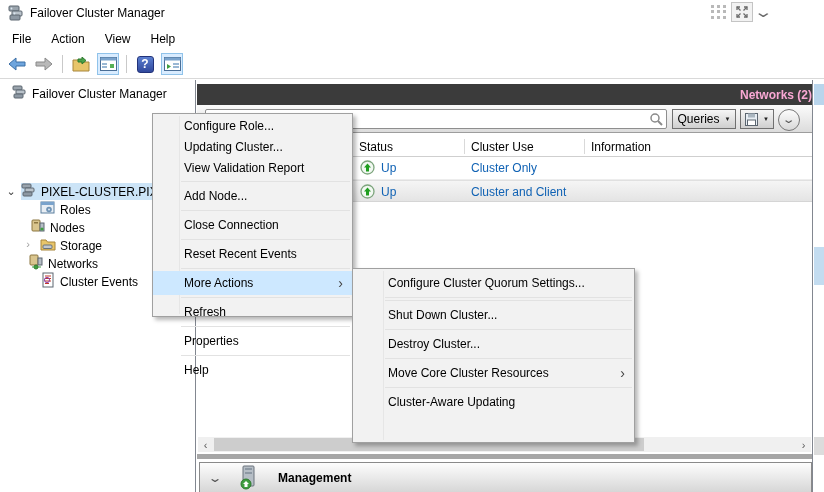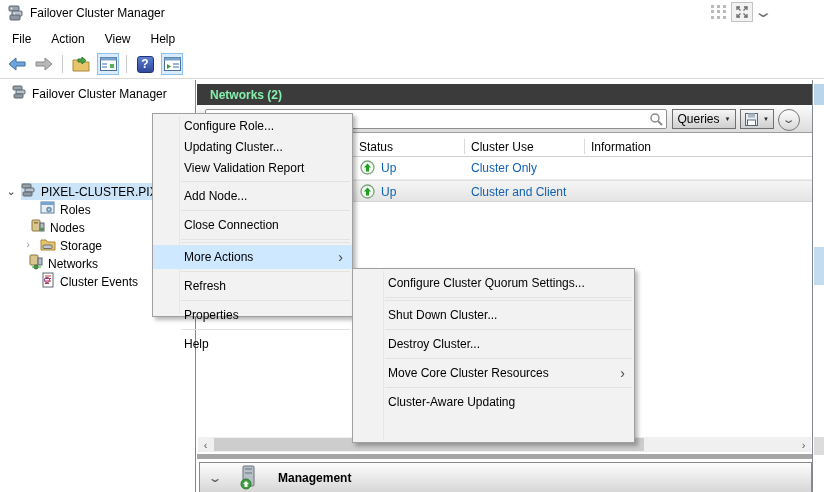--- a/index.html
+++ b/index.html
@@ -31,22 +31,22 @@
   
   .tree-panel{left:0;top:80px;width:196px;height:412px;background:#fff;border-right:1px solid #828790;box-sizing:border-box;}
   .tree-row{position:absolute;height:17px;display:flex;align-items:center;gap:4px;white-space:nowrap;}
   .tree-row .lbl{padding-top:1px;}
   .sel-row{background:#cce4f7;}
   .chev{color:#3c3c3c;font-size:11px;width:10px;text-align:center;}
   .chev.c{color:#a0a0a0;}
 
   
   .center{left:197px;top:80px;width:616px;height:412px;background:#fff;border-right:1px solid #828790;box-sizing:border-box;}
-  .pane-header{position:absolute;left:0;top:4px;width:615px;height:21px;background:#3b3b3b;color:#86efac;
-    font-weight:bold;display:flex;align-items:center;padding-left:13px;box-sizing:border-box;}
+  .pane-header{position:absolute;left:0;top:4px;width:615px;height:21px;background:#3b3b3b;color:#f9a8d4;
+    font-weight:bold;display:flex;align-items:center;padding-left:13px;box-sizing:border-box;justify-content:flex-end;}
   .filter-row{position:absolute;left:0;top:25px;width:615px;height:28px;
     background:linear-gradient(#fbfbfb,#dcdcdc);border-bottom:1px solid #9d9d9d;box-sizing:border-box;}
   .searchbox{position:absolute;left:8px;top:4px;width:462px;height:20px;background:#fff;border:1px solid #8e8e8e;
     border-radius:2px;box-sizing:border-box;}
   .searchbox input{position:absolute;left:2px;top:1px;width:430px;height:16px;border:none;outline:none;font:12px "Liberation Sans",sans-serif;background:transparent;}
   .mag{position:absolute;right:3px;top:2px;}
   .gbtn{position:absolute;top:4px;height:20px;background:linear-gradient(#f6f6f6,#cfcfcf);border:1px solid #707070;
     box-sizing:border-box;display:flex;align-items:center;justify-content:center;gap:5px;font-size:12px;}
   .caret{font-size:6px;color:#222;}
   .circ-btn{position:absolute;top:4px;right:12px;width:20px;height:20px;border:1px solid #777;border-radius:50%;
@@ -342,20 +342,21 @@
   <div class="abs ctx">
     <span class="gutter"></span>
     <div class="mi short"><span>Configure Role...</span></div>
     <div class="mi short"><span>Updating Cluster...</span></div>
     <div class="mi short"><span>View Validation Report</span></div>
     <div class="msep"></div>
     <div class="mi"><span>Add Node...</span></div>
     <div class="msep"></div>
     <div class="mi"><span>Close Connection</span></div>
     <div class="msep"></div>
+    <div class="mi"><span>Reset Recent Events</span></div>
     <div class="msep"></div>
     <div class="mi hl">
       <span>More Actions</span>
       <span class="arrow">›</span>
     </div>
     <div class="msep"></div>
     <div class="mi"><span>Refresh</span></div>
     <div class="msep"></div>
     <div class="mi"><span>Properties</span></div>
     <div class="msep"></div>

